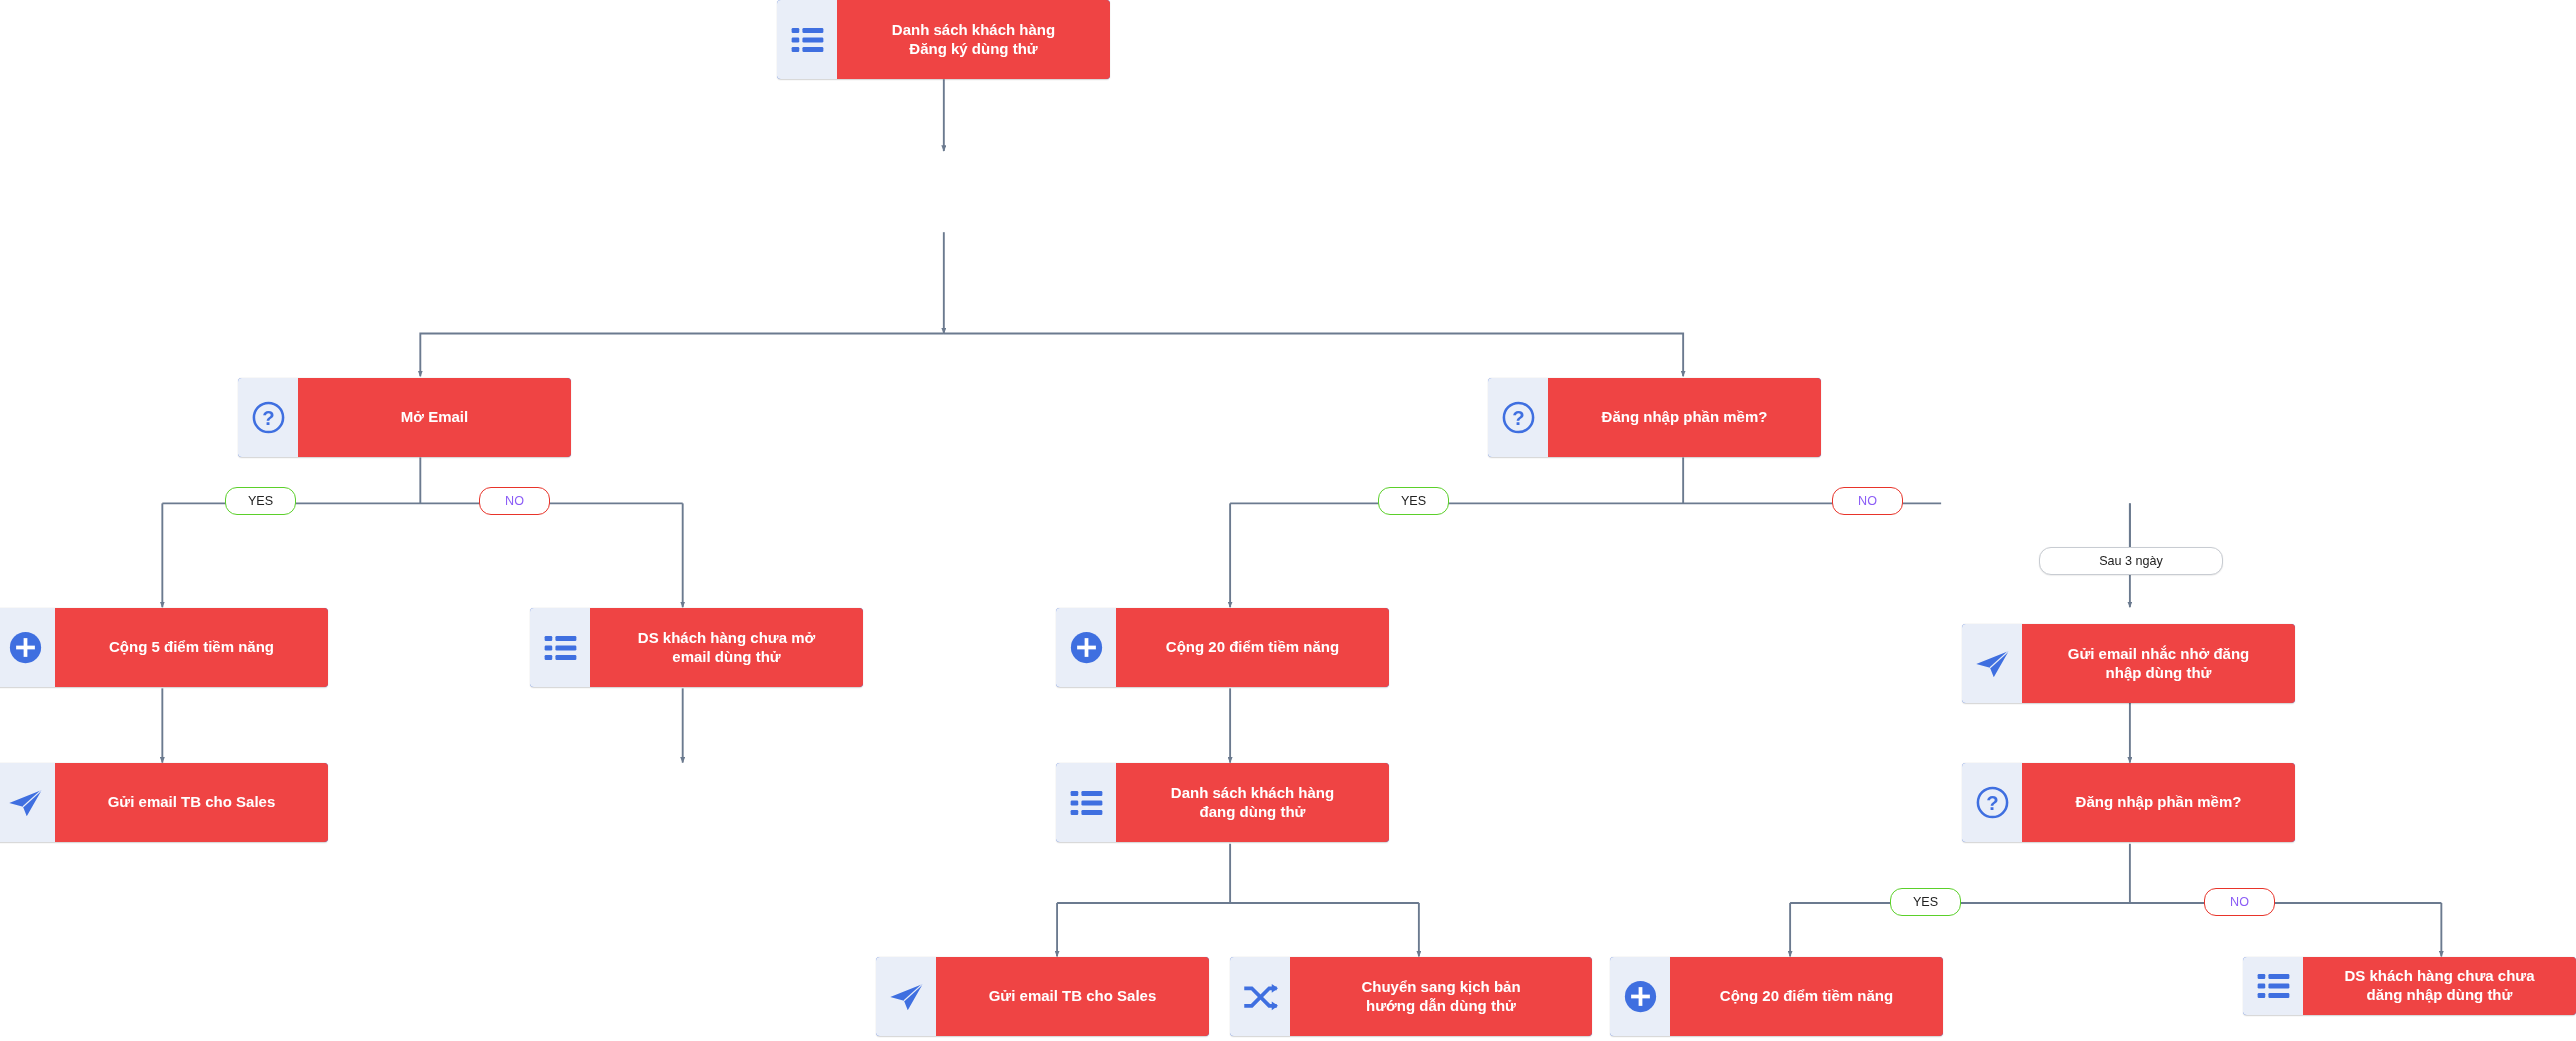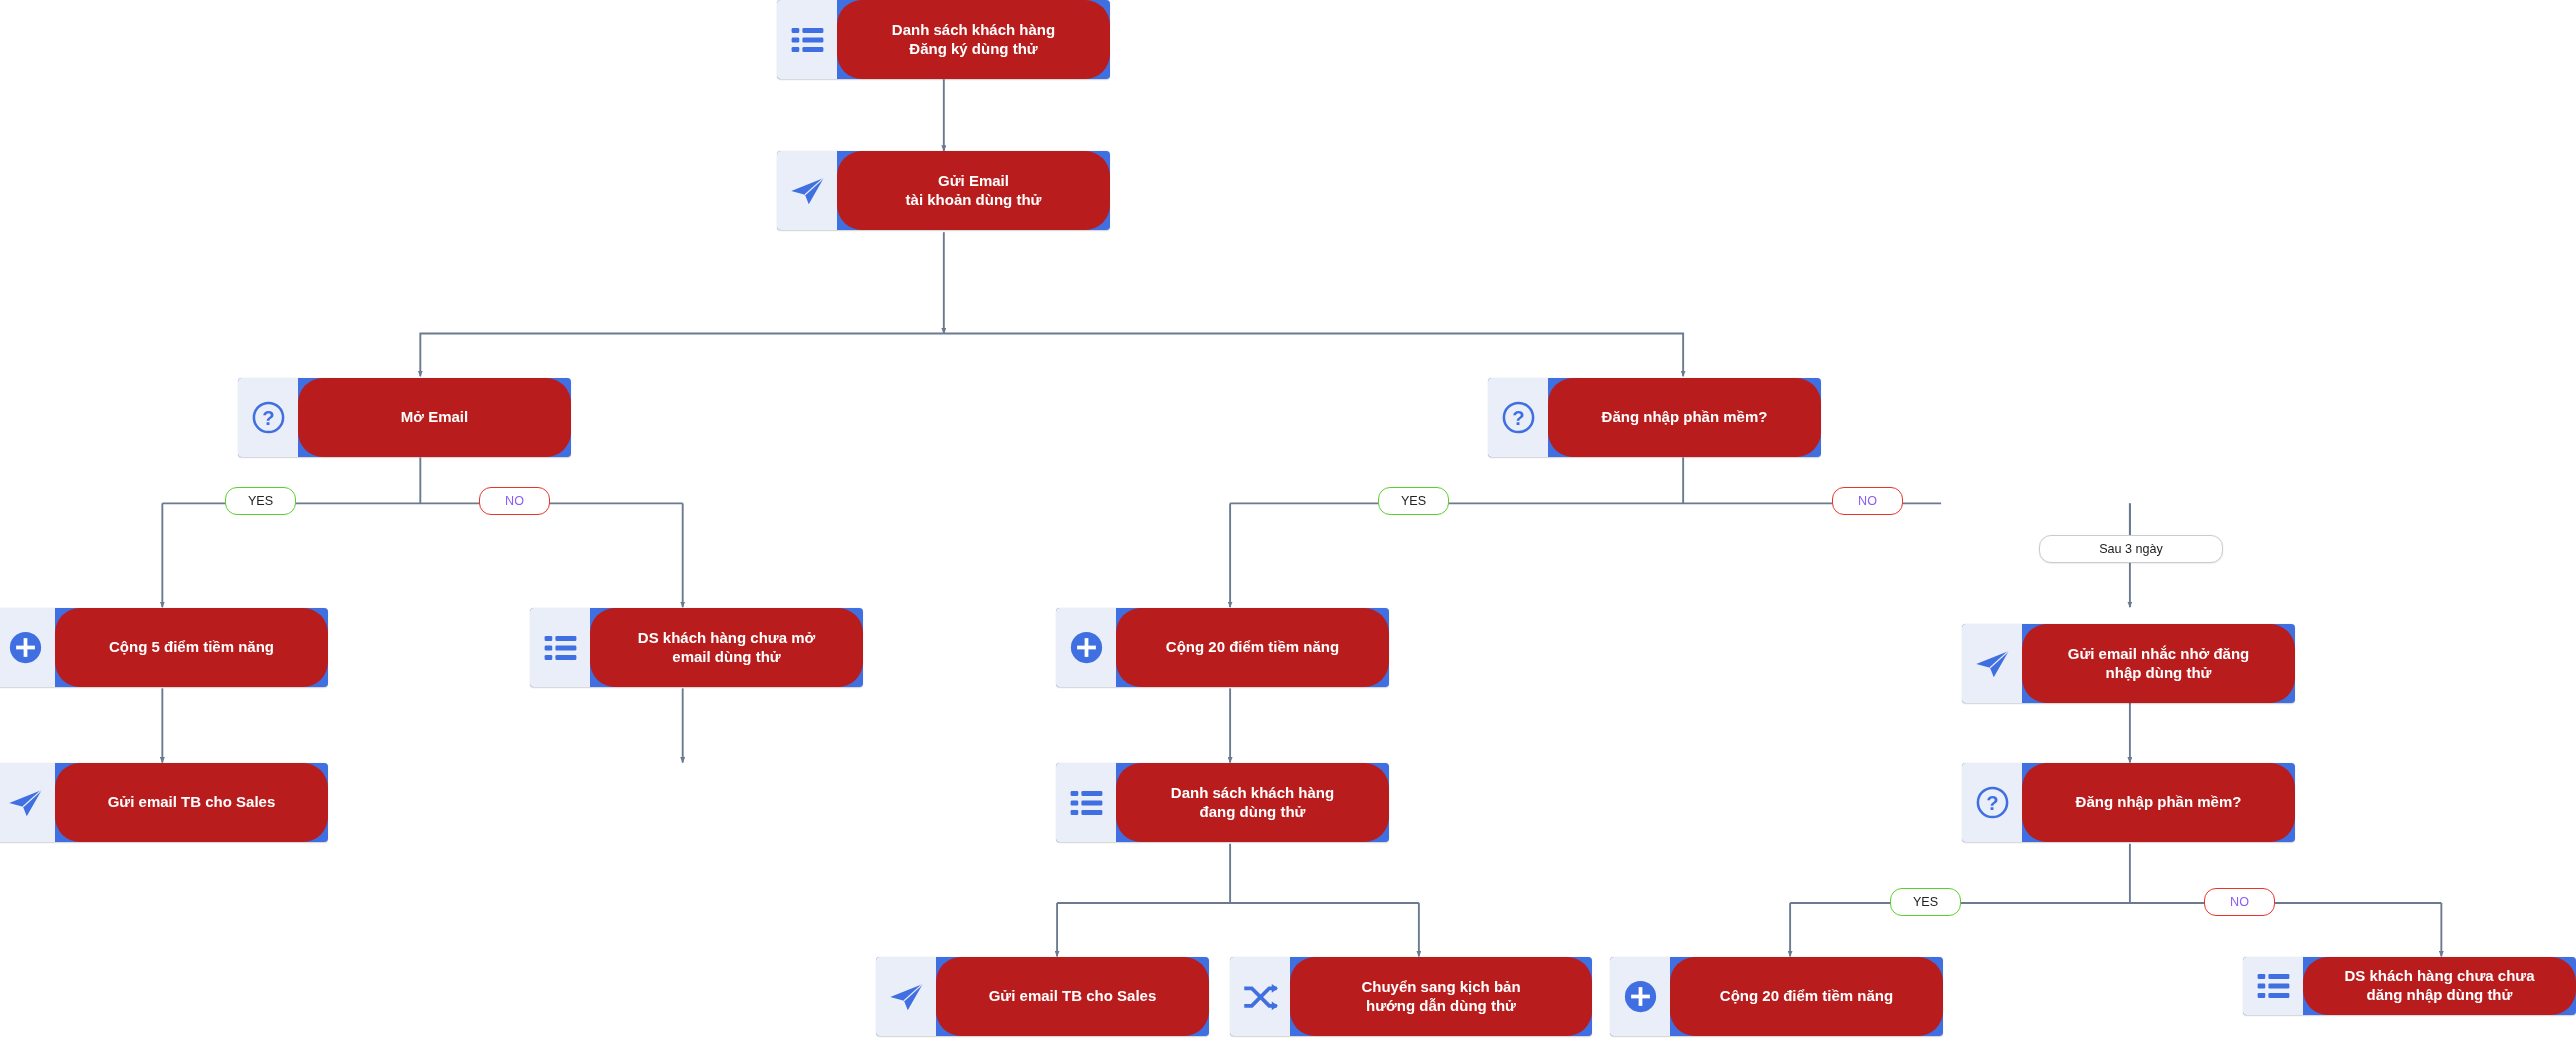--- a/index.html
+++ b/index.html
@@ -47,23 +47,22 @@
     flex: 1 1 auto;
     display: flex;
     align-items: center;
     justify-content: center;
     text-align: center;
     color: #ffffff;
     font-weight: bold;
     font-size: 15px;
     line-height: 1.25;
     padding: 0 10px;
-    background: #b91c1c;
+    background: #ef4444;
     white-space: pre-line;
-    border-radius: 25px;
   }
   .pill {
     position: absolute;
     display: flex;
     align-items: center;
     justify-content: center;
     background: #ffffff;
     border-radius: 12px;
     font-size: 12.6px;
     font-weight: normal;
@@ -74,20 +73,21 @@
     color: #222222;
   }
   .pill.no {
     border: 1.3px solid #e8342a;
     color: #8b5cf6;
   }
   .pill.note {
     border: 0.6px solid #c8ccd2;
     color: #222222;
     box-shadow: 0 0.6px 1.3px rgba(0,0,0,0.12);
+    margin-top: 12px;
   }
 </style>
 </head>
 <body>
 
 <div id="canvas">
 
   <svg class="edges" viewBox="0 0 4094 1656">
     <defs>
       <marker id="arrow" markerWidth="10" markerHeight="8" refX="9" refY="4" orient="auto" markerUnits="userSpaceOnUse">
@@ -144,30 +144,20 @@
           <rect x="1" y="18" width="12" height="8" rx="2" fill="#3f6fe0"></rect>
           <rect x="18" y="18" width="33" height="8" rx="2" fill="#3f6fe0"></rect>
           <rect x="1" y="33" width="12" height="8" rx="2" fill="#3f6fe0"></rect>
           <rect x="18" y="33" width="33" height="8" rx="2" fill="#3f6fe0"></rect>
         </svg>
     </div>
     <div class="label">Danh sách khách hàng
 Đăng ký dùng thử</div>
   </div>
 
-  <div class="node" style="left:777px; top:151px; width:333px; height:79px;">
-    <div class="icon">
-      <svg width="35" height="30" viewBox="0 0 56 48">
-          <path d="M2 24 L54 3 L30 45 L24 30 Z" fill="#3f6fe0"></path>
-          <path d="M24 30 L54 3" stroke="#e9eef8" stroke-width="2" fill="none"></path>
-        </svg>
-    </div>
-    <div class="label">Gửi Email
-tài khoản dùng thử</div>
-  </div>
 
   <div class="node" style="left:238px; top:378px; width:333px; height:79px;">
     <div class="icon">
       <svg width="33" height="33" viewBox="0 0 52 52">
           <circle cx="26" cy="26" r="23" fill="none" stroke="#3f6fe0" stroke-width="4"></circle>
           <text x="26" y="38" text-anchor="middle" font-family="Liberation Sans, sans-serif" font-size="32" font-weight="bold" fill="#3f6fe0">?</text>
         </svg>
     </div>
     <div class="label">Mở Email</div>
   </div>

